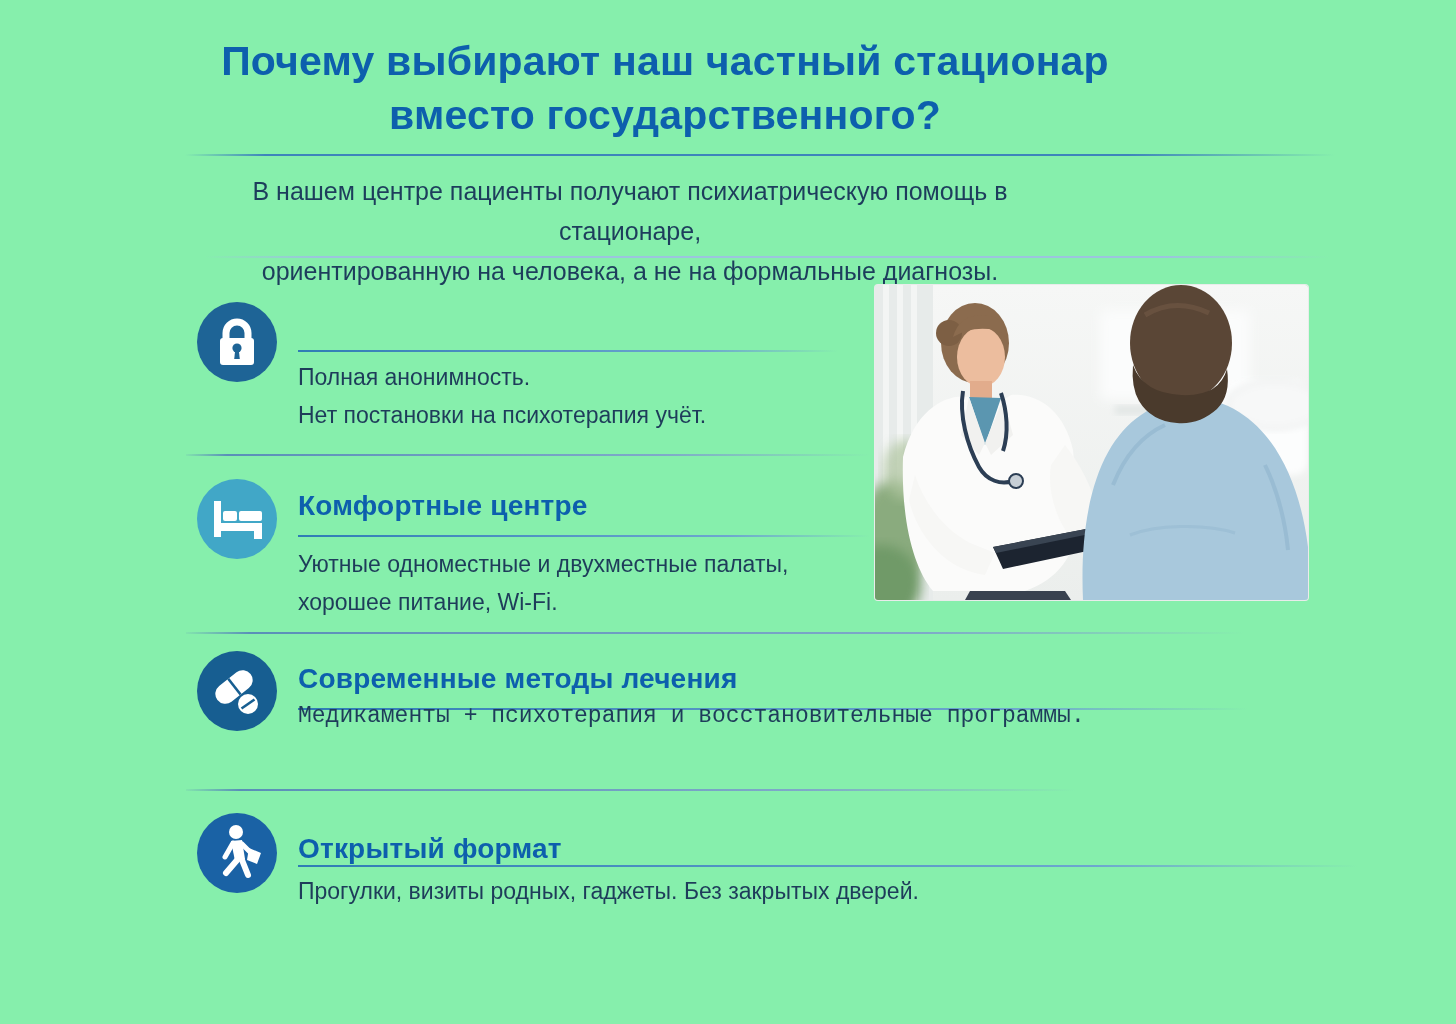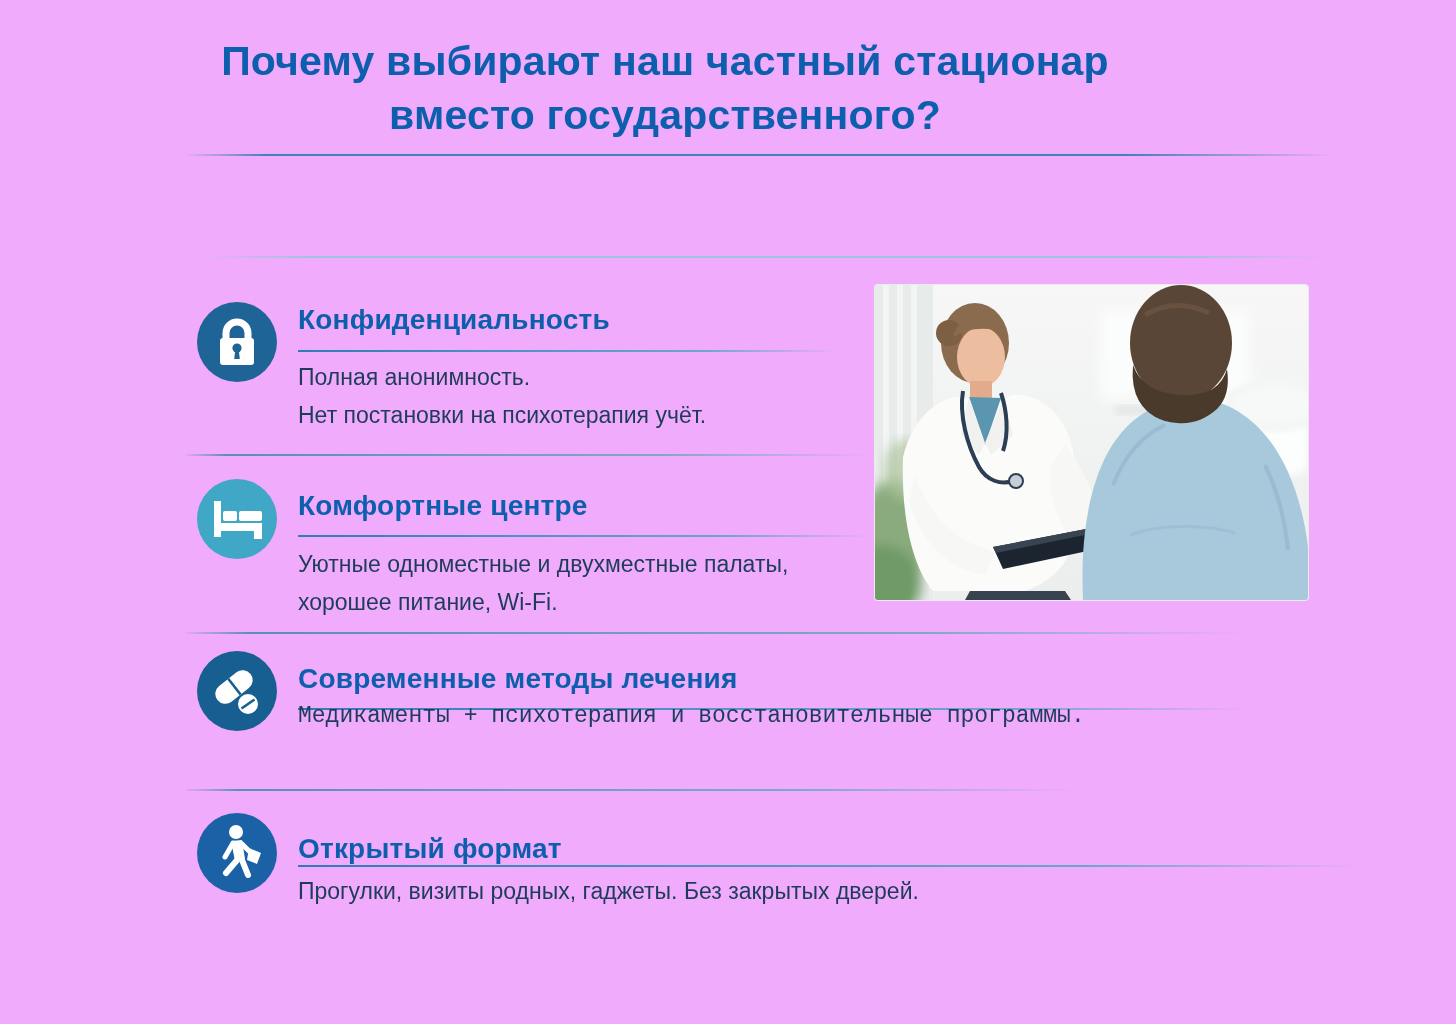--- a/index.html
+++ b/index.html
@@ -1,19 +1,19 @@
 <!DOCTYPE html>
 <html><head>
 <meta charset="utf-8">
 <style>
   html,body{margin:0;padding:0;background:#ffffff;}
   .page{
     position:relative;
     width:1456px;height:1024px;
-    background:#f0abfc;
+    background:#86efac;
     font-family:"Liberation Sans","DejaVu Sans",sans-serif;
     overflow:hidden;
   }
   .title{
     position:absolute;left:200px;top:34px;width:930px;
     text-align:center;
     font-size:41px;font-weight:bold;line-height:1.32;
     color:#0d5fad;letter-spacing:0.2px;
   }
   .title-divider{
@@ -59,32 +59,35 @@
 <body>
 
 <div class="page">
 
   <div class="title">
     <div>Почему выбирают наш частный стационар</div>
     <div>вместо государственного?</div>
   </div>
   <div class="title-divider"></div>
 
+  <div class="subtitle">
+    <div>В нашем центре пациенты получают психиатрическую помощь в стационаре,</div>
+    <div>ориентированную на человека, а не на формальные диагнозы.</div>
+  </div>
   <div class="subtitle-divider"></div>
 
   <div class="icon" style="top:302px;">
     <svg width="80" height="80" viewBox="0 0 80 80">
       <circle cx="40" cy="40" r="40" fill="#1e6496"></circle>
       <path d="M29 40 v-9 a11 11 0 0 1 22 0 v9" stroke="#ffffff" stroke-width="7" fill="none"></path>
       <rect x="23" y="36" width="34" height="27" rx="3" fill="#ffffff"></rect>
       <circle cx="40" cy="46" r="4.6" fill="#1e6496"></circle>
       <path d="M38.2 48 h3.6 l1 9 h-5.6 Z" fill="#1e6496"></path>
     </svg>
   </div>
-  <div class="section-heading" style="top:304px;">Конфиденциальность</div>
   <div class="heading-underline u1" style="top:350px;width:540px;"></div>
   <div class="body-line" style="top:364px;">Полная анонимность.</div>
   <div class="body-line" style="top:402px;">Нет постановки на психотерапия учёт.</div>
 
   <div class="section-divider" style="top:454px;width:684px;"></div>
 
   <div class="icon" style="top:479px;">
     <svg width="80" height="80" viewBox="0 0 80 80">
       <circle cx="40" cy="40" r="40" fill="#41a7c7"></circle>
       <rect x="17" y="22" width="7" height="36" fill="#ffffff"></rect>

